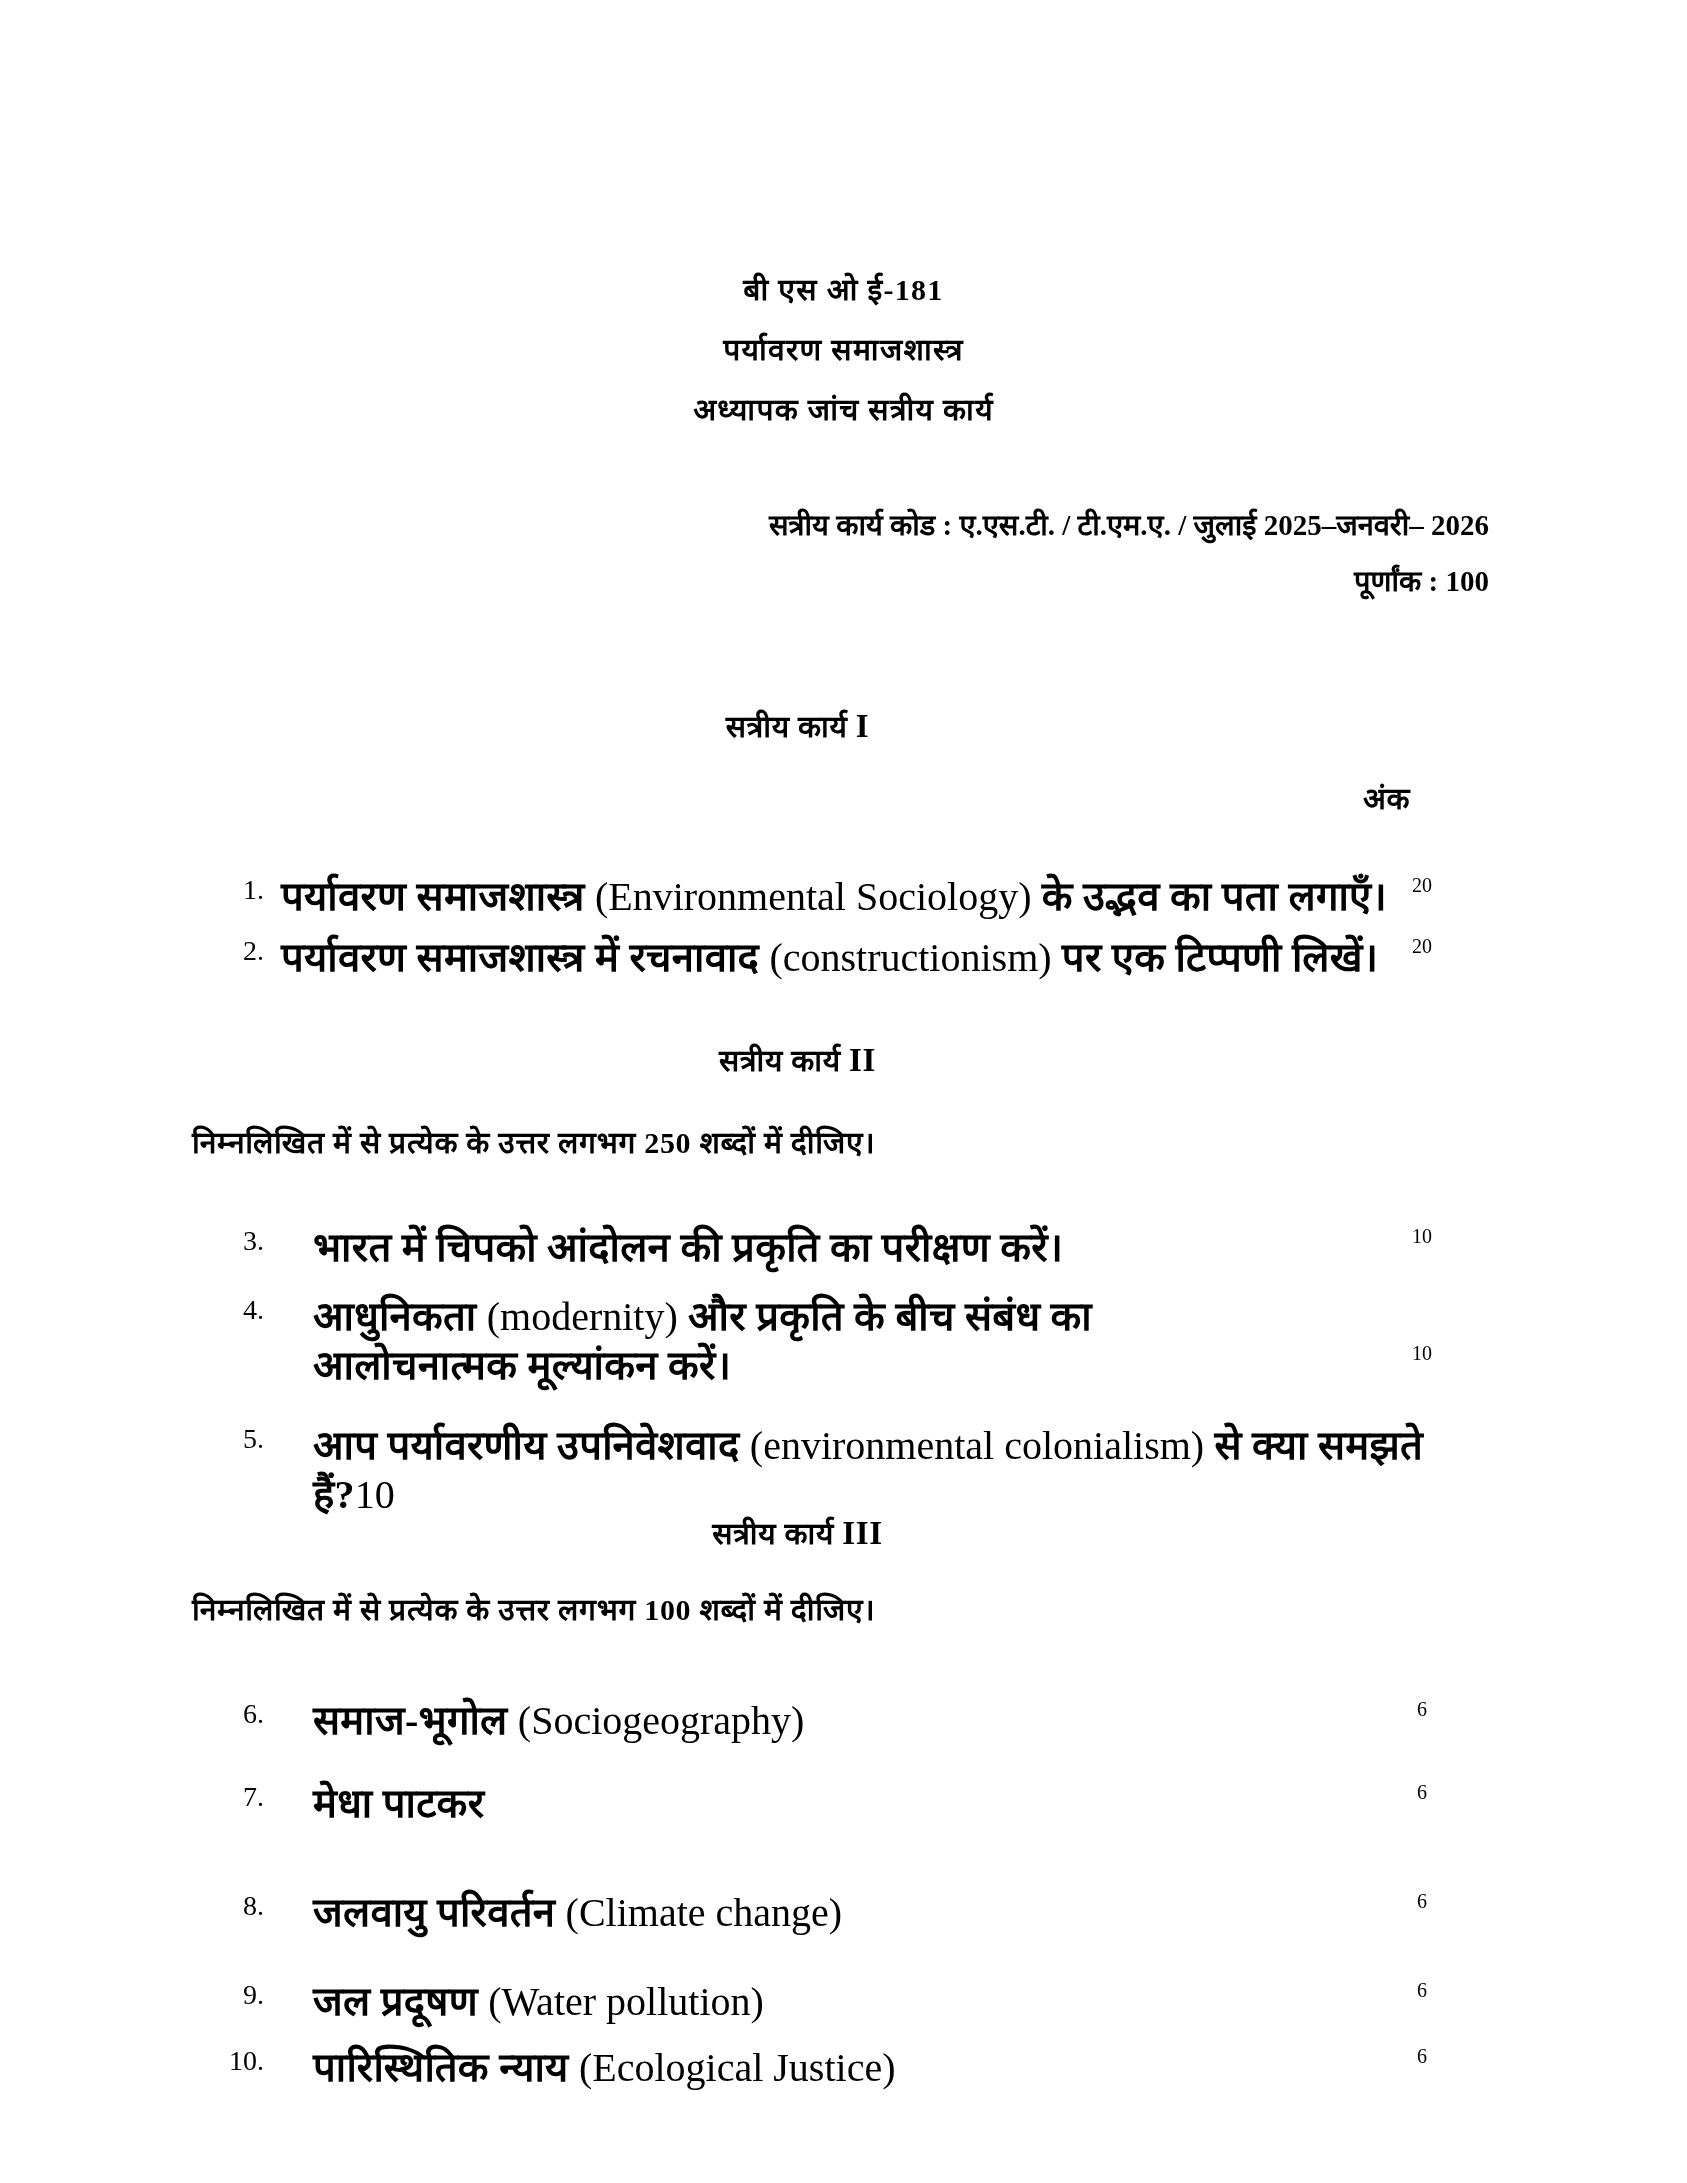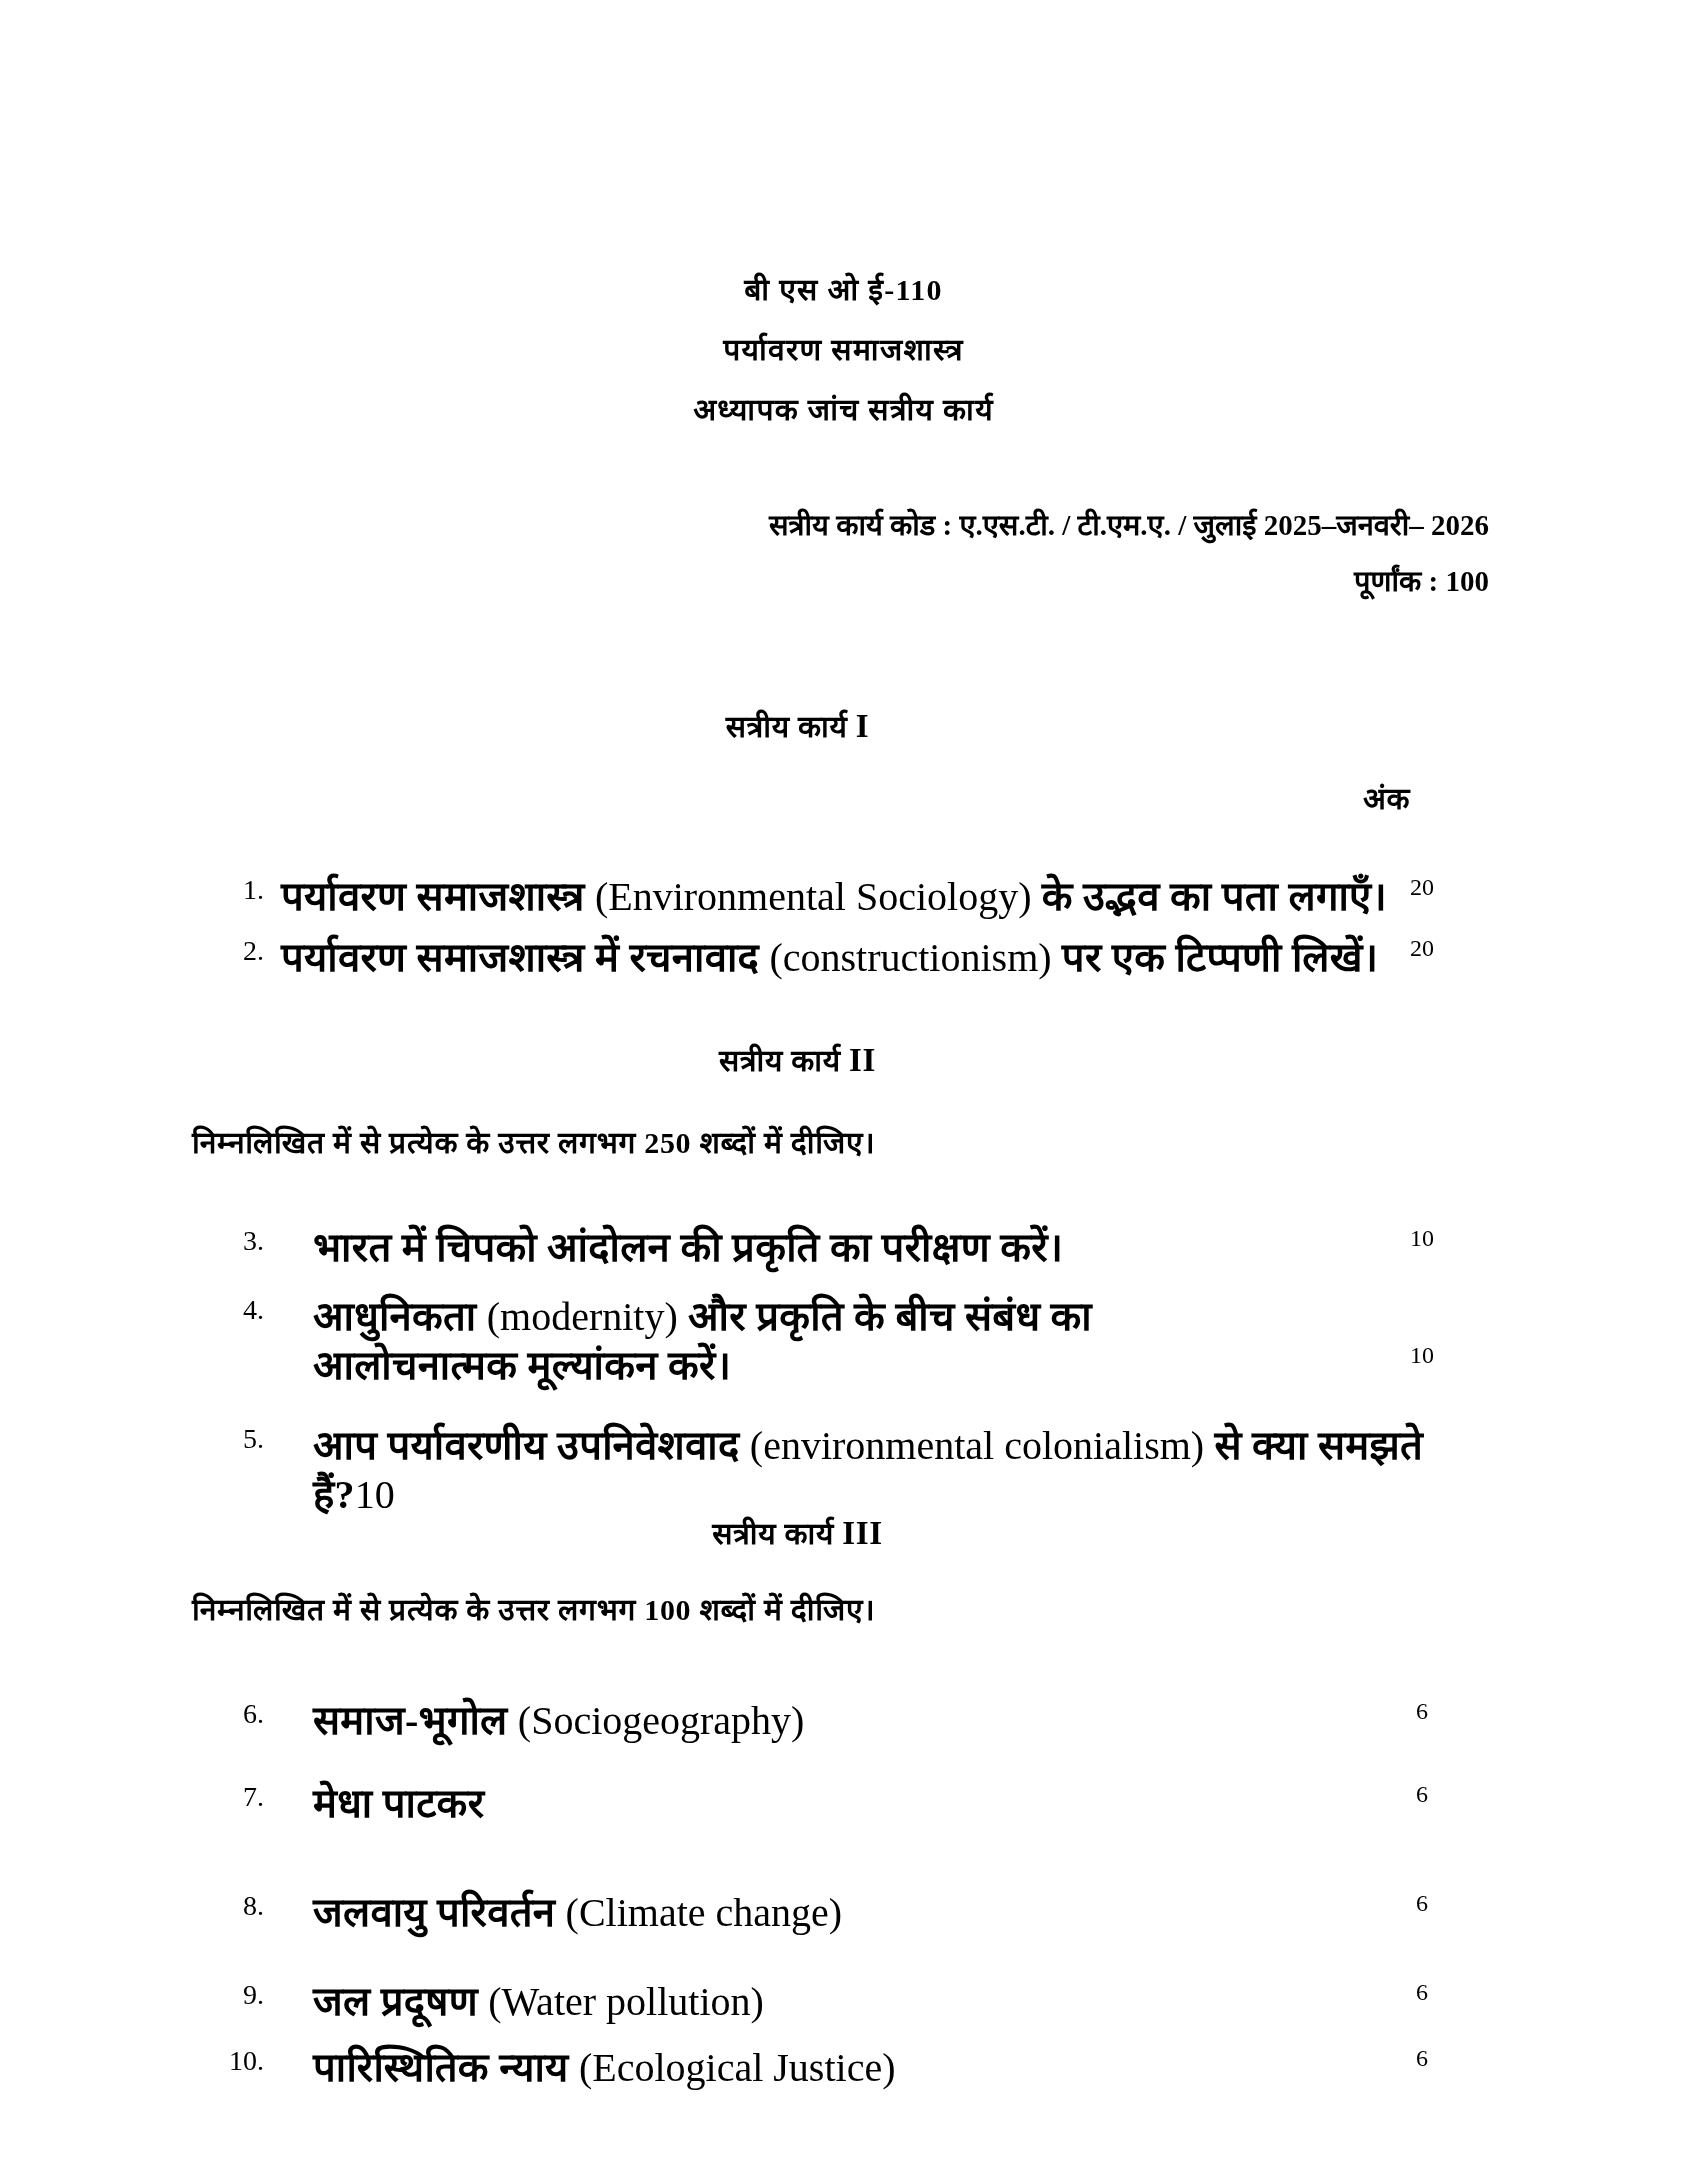--- a/index.html
+++ b/index.html
@@ -122,31 +122,31 @@
     font-weight: normal;
     font-family: "Liberation Serif", "DejaVu Serif", serif;
   }
   .qmarks {
     position: absolute;
     top: 0;
     left: 1174px;
     width: 60px;
     text-align: center;
     font-family: "Liberation Serif", "DejaVu Serif", serif;
-    font-size: 24px;
+    font-size: 20px;
   }
   .qmarks.lowered { top: 48px; }
 </style>
 </head>
 <body>
 
 <div class="page">
 
   <div class="header-block">
-    <div class="hdr-line l1">बी एस ओ ई-110</div>
+    <div class="hdr-line l1">बी एस ओ ई-181</div>
     <div class="hdr-line l2">पर्यावरण समाजशास्त्र</div>
     <div class="hdr-line l3">अध्यापक जांच सत्रीय कार्य</div>
   </div>
 
   <div class="code-block">
     <div class="code-line">सत्रीय कार्य कोड : ए.एस.टी. / टी.एम.ए. / जुलाई 2025–जनवरी– 2026</div>
     <div class="code-line">पूर्णांक : 100</div>
   </div>
 
   <div class="section-heading" style="top:705px;">

